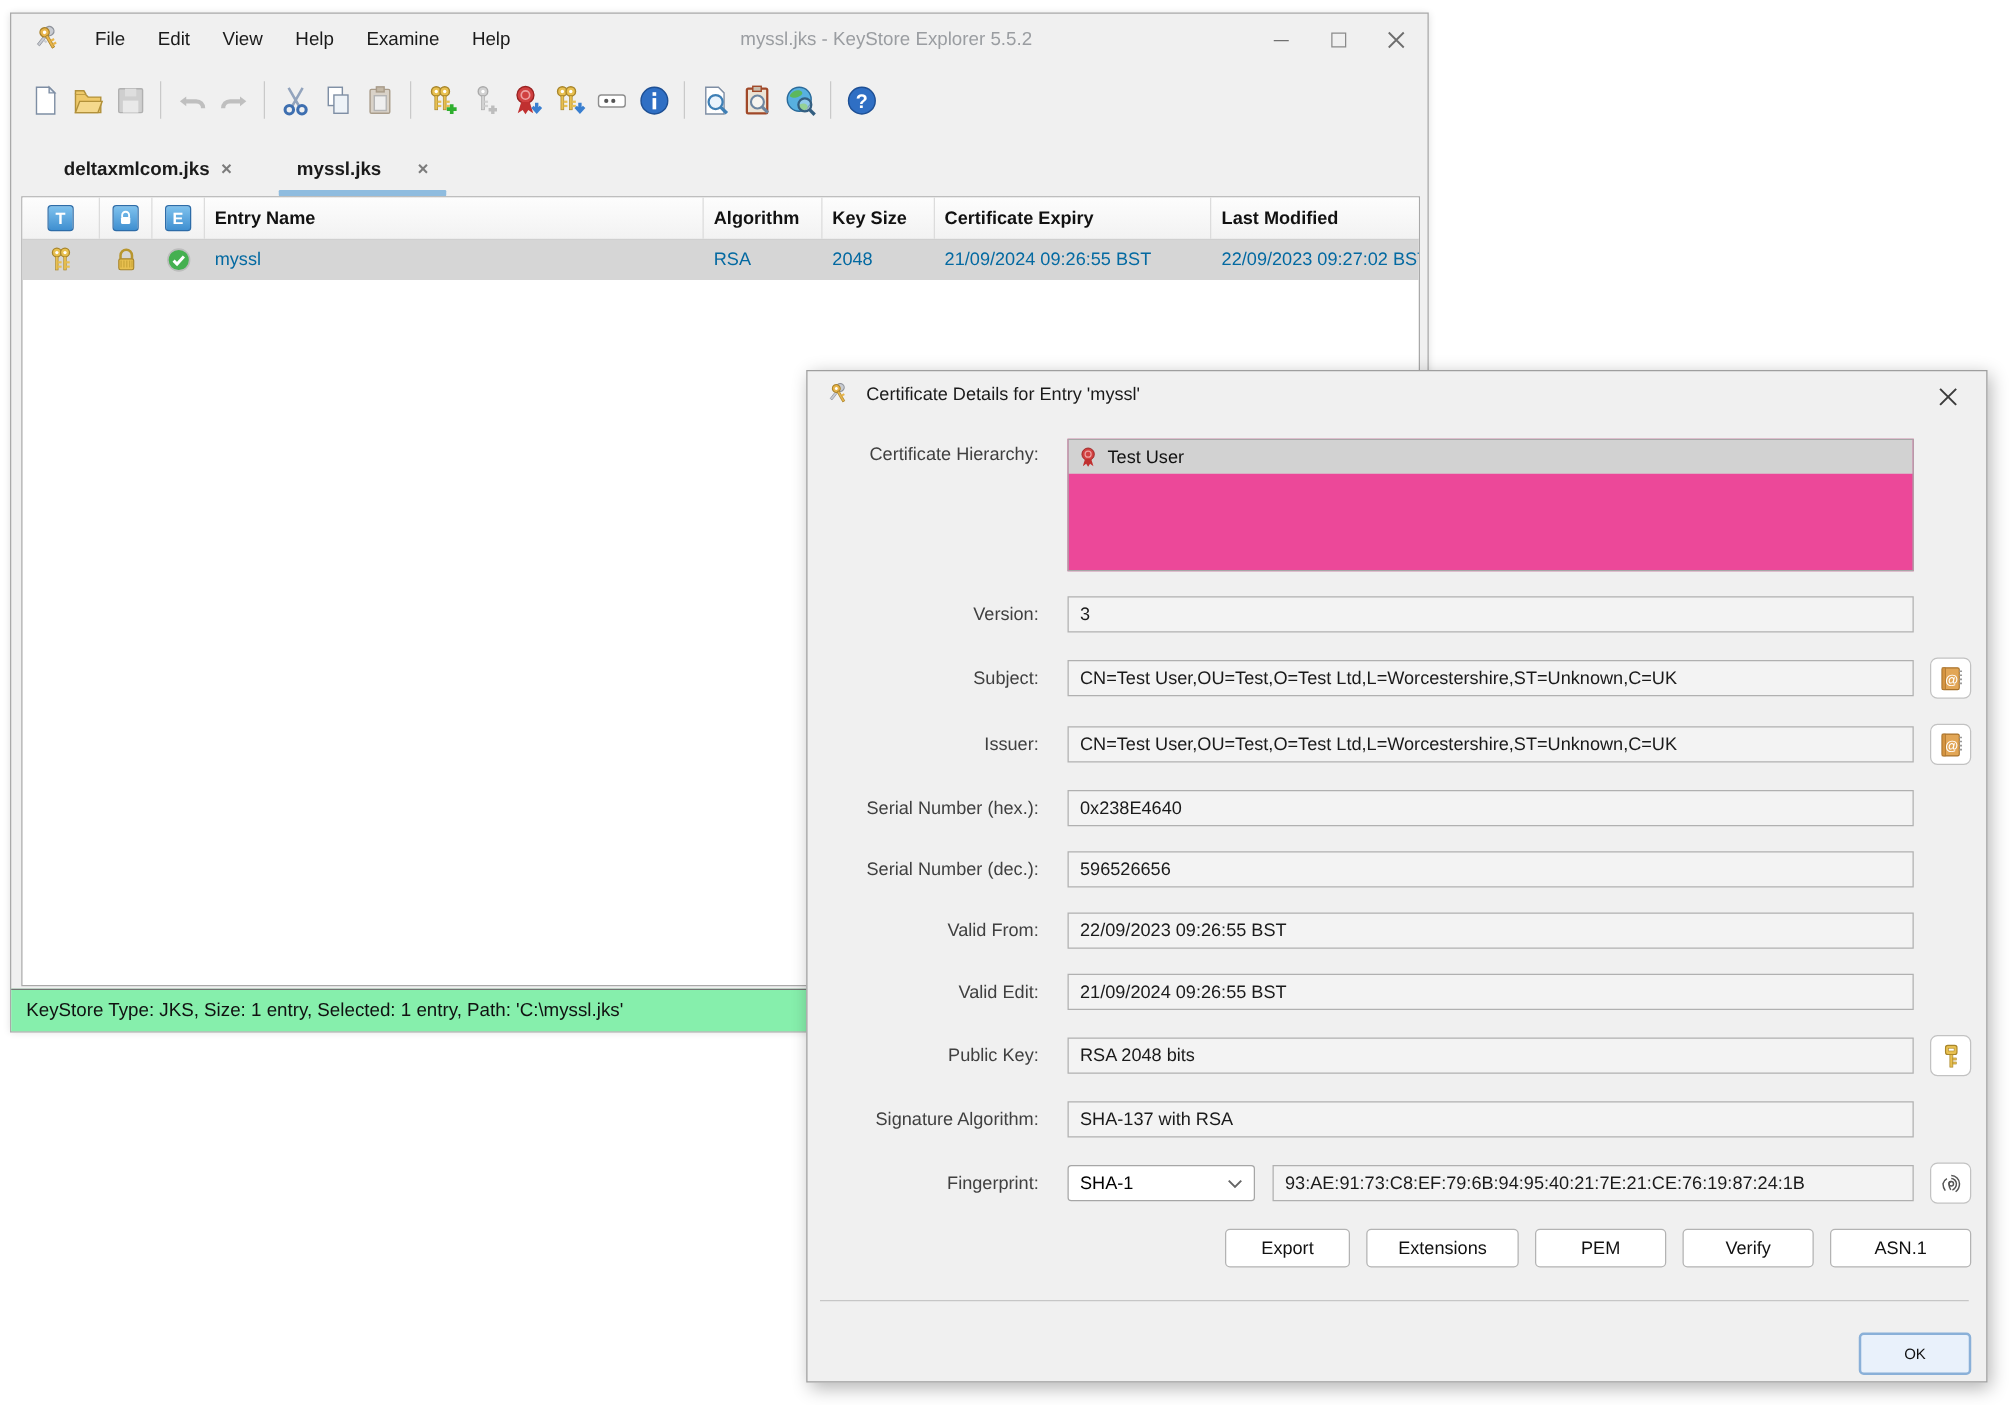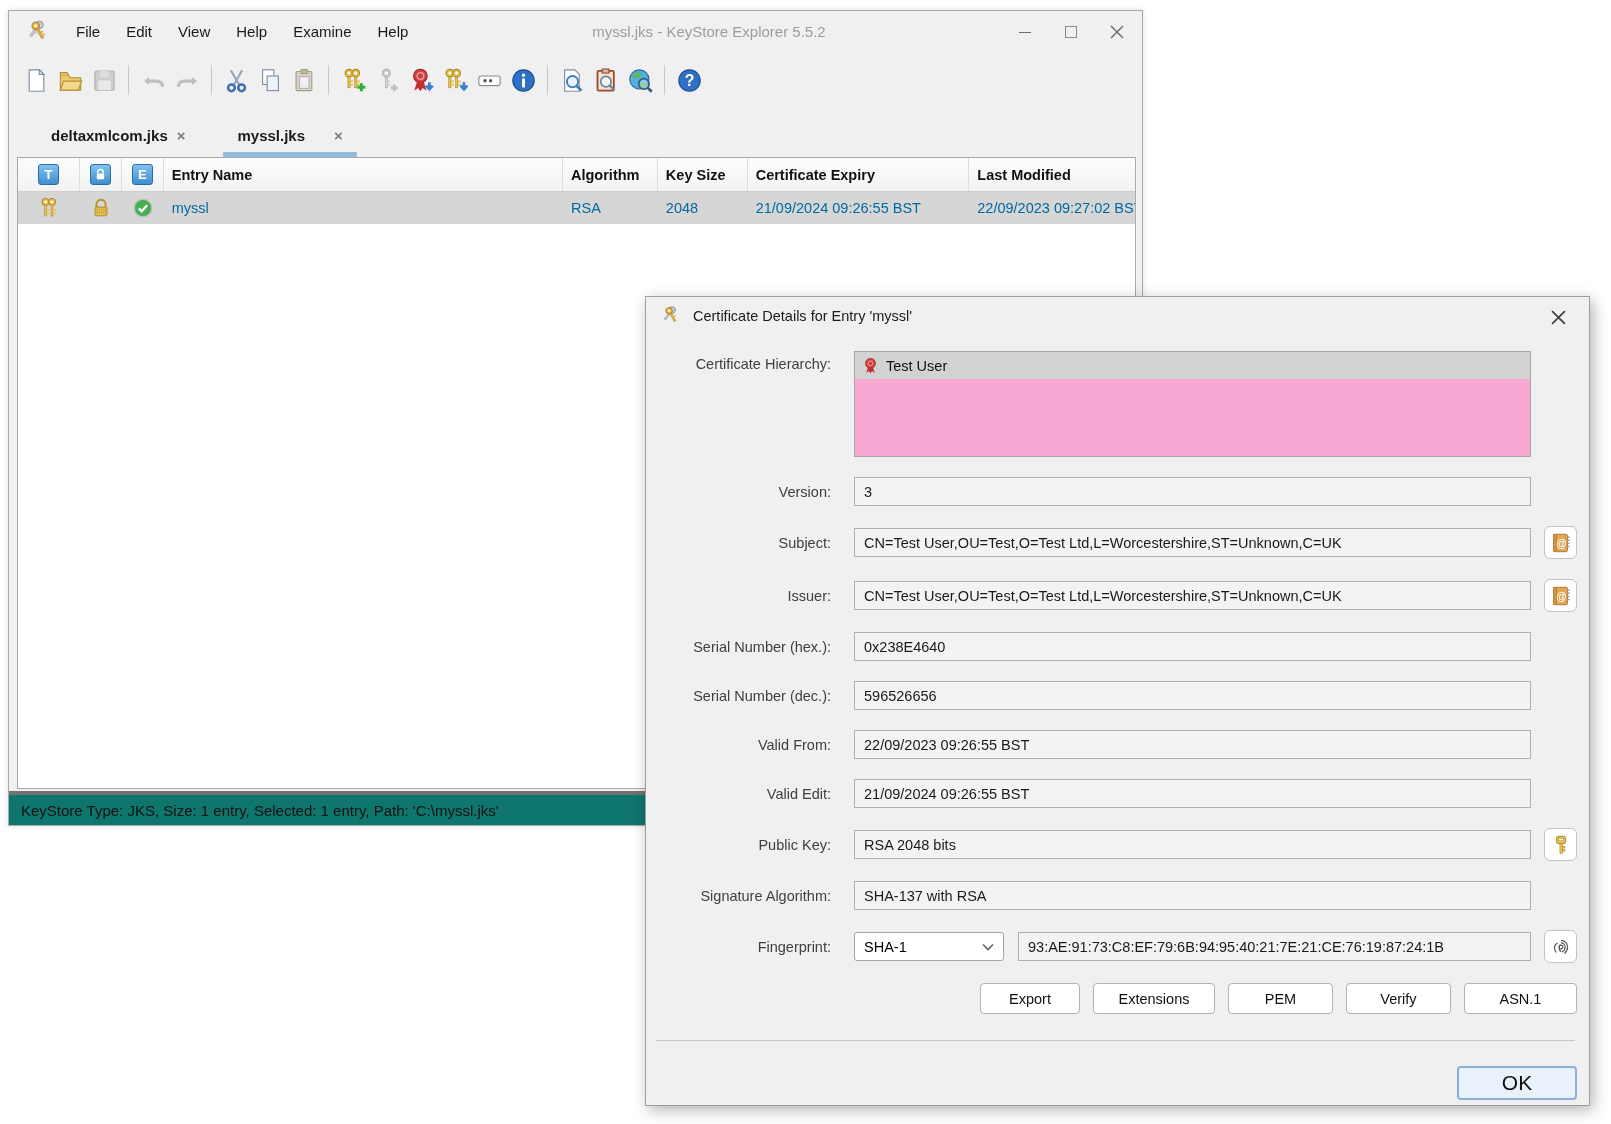--- a/index.html
+++ b/index.html
@@ -47,22 +47,22 @@
   .c-alg { width:95px; }
   .c-size { width:90px; }
   .c-exp { width:222px; }
   .c-mod { width:166px; border-right:none !important; }
 
   .hicon { width:21px; height:21px; border-radius:3px; background:linear-gradient(#7fc2ee,#3f8fd0);
     border:1px solid #2d6ca8; color:#fff; font-weight:700; font-size:13px;
     display:flex; align-items:center; justify-content:center; }
 
   
-  #statusbar { position:absolute; left:0; right:0; bottom:0; height:34px; border-top:4px solid #737373;
-    display:flex; align-items:center; padding-left:12px; font-size:15px; color:#111; background:#0f766e; }
+  #statusbar { position:absolute; left:0; right:0; bottom:0; height:34px; border-top:1px solid #737373;
+    display:flex; align-items:center; padding-left:12px; font-size:15px; color:#111; background:#86efac; }
 
   
   #cert-dialog { position:absolute; left:645px; top:296px; width:945px; height:810px;
     background:#f0f0f0; border:1px solid #9e9e9e; box-shadow:3px 4px 14px rgba(0,0,0,.30); }
   #dlg-titlebar { position:absolute; left:0; top:0; right:4px; height:38px; display:flex; align-items:center; }
   #dlg-titlebar svg.dlg-ico { width:22px; height:22px; margin-left:14px; margin-right:11px; }
   #dlg-title { font-size:14.5px; color:#1a1a1a; }
   #dlg-close { position:absolute; right:14px; top:7px; width:26px; height:26px; display:flex; align-items:center; justify-content:center; }
 
   #dlg-body { position:absolute; left:8px; right:12px; top:38px; padding-top:16px; }
@@ -70,34 +70,34 @@
   .dlabel { width:200px; text-align:right; padding-right:23px; font-size:14.5px; color:#404040; flex:0 0 auto; }
   .dfield { flex:1 1 auto; height:29px; background:#f3f3f3; border:1px solid #b0b0b0;
     display:flex; align-items:center; padding:0 9px; font-size:14.5px; color:#1a1a1a; white-space:nowrap; overflow:hidden; }
   .dicon { width:46px; flex:0 0 auto; display:flex; justify-content:flex-end; }
   .icon-btn { width:33px; height:33px; background:#fff; border:1px solid #c2c2c2; border-radius:6px;
     display:flex; align-items:center; justify-content:center; }
   .icon-btn svg { width:22px; height:22px; }
 
   .hier-row { align-items:flex-start; }
   .hier-row .dlabel { line-height:27px; }
-  #hier-list { flex:1 1 auto; height:106px; background:#f9a8d4; border:1px solid #a6a6a6; }
+  #hier-list { flex:1 1 auto; height:106px; background:#ec4899; border:1px solid #a6a6a6; }
   #hier-sel { height:27px; background:#d2d2d2; display:flex; align-items:center; padding-left:7px; font-size:14.5px; color:#111; }
   #hier-sel svg { width:17px; height:17px; margin-right:7px; }
 
   #fp-combo { width:150px; height:29px; flex:0 0 auto; background:#fff; border:1px solid #a6a6a6; border-radius:3px;
     display:flex; align-items:center; padding:0 9px; font-size:14.5px; margin-right:14px; justify-content:space-between; }
 
   #dlg-buttons { display:flex; justify-content:flex-end; gap:13px; margin-bottom:26px; margin-top:2px; }
   .dlg-btn { height:31px; background:#fff; border:1px solid #b3b3b3; border-radius:4px;
     font-size:14.5px; color:#111; display:flex; align-items:center; justify-content:center; padding:0 10px; }
   #dlg-sep { border-top:1px solid #c6c6c6; margin:0 2px; }
   #ok-row { display:flex; justify-content:flex-end; margin-top:25px; }
-  #ok-button { width:120px; height:34px; background:#e9f1fb; border:2px solid #8ab0d8; border-radius:4px;
-    font-size:21px; color:#111; display:flex; align-items:center; justify-content:center; }
+  #ok-button { width:90px; height:34px; background:#e9f1fb; border:2px solid #8ab0d8; border-radius:4px;
+    font-size:12px; color:#111; display:flex; align-items:center; justify-content:center; }
 </style>
 </head>
 <body>
 
 <div id="main-window">
 
   <div id="titlebar">
     <svg id="app-icon" viewBox="0 0 24 24">
       <g transform="rotate(38 12 12)">
           <circle cx="9" cy="6" r="3.4" fill="#c9ccd2" stroke="#8f939b"></circle>

